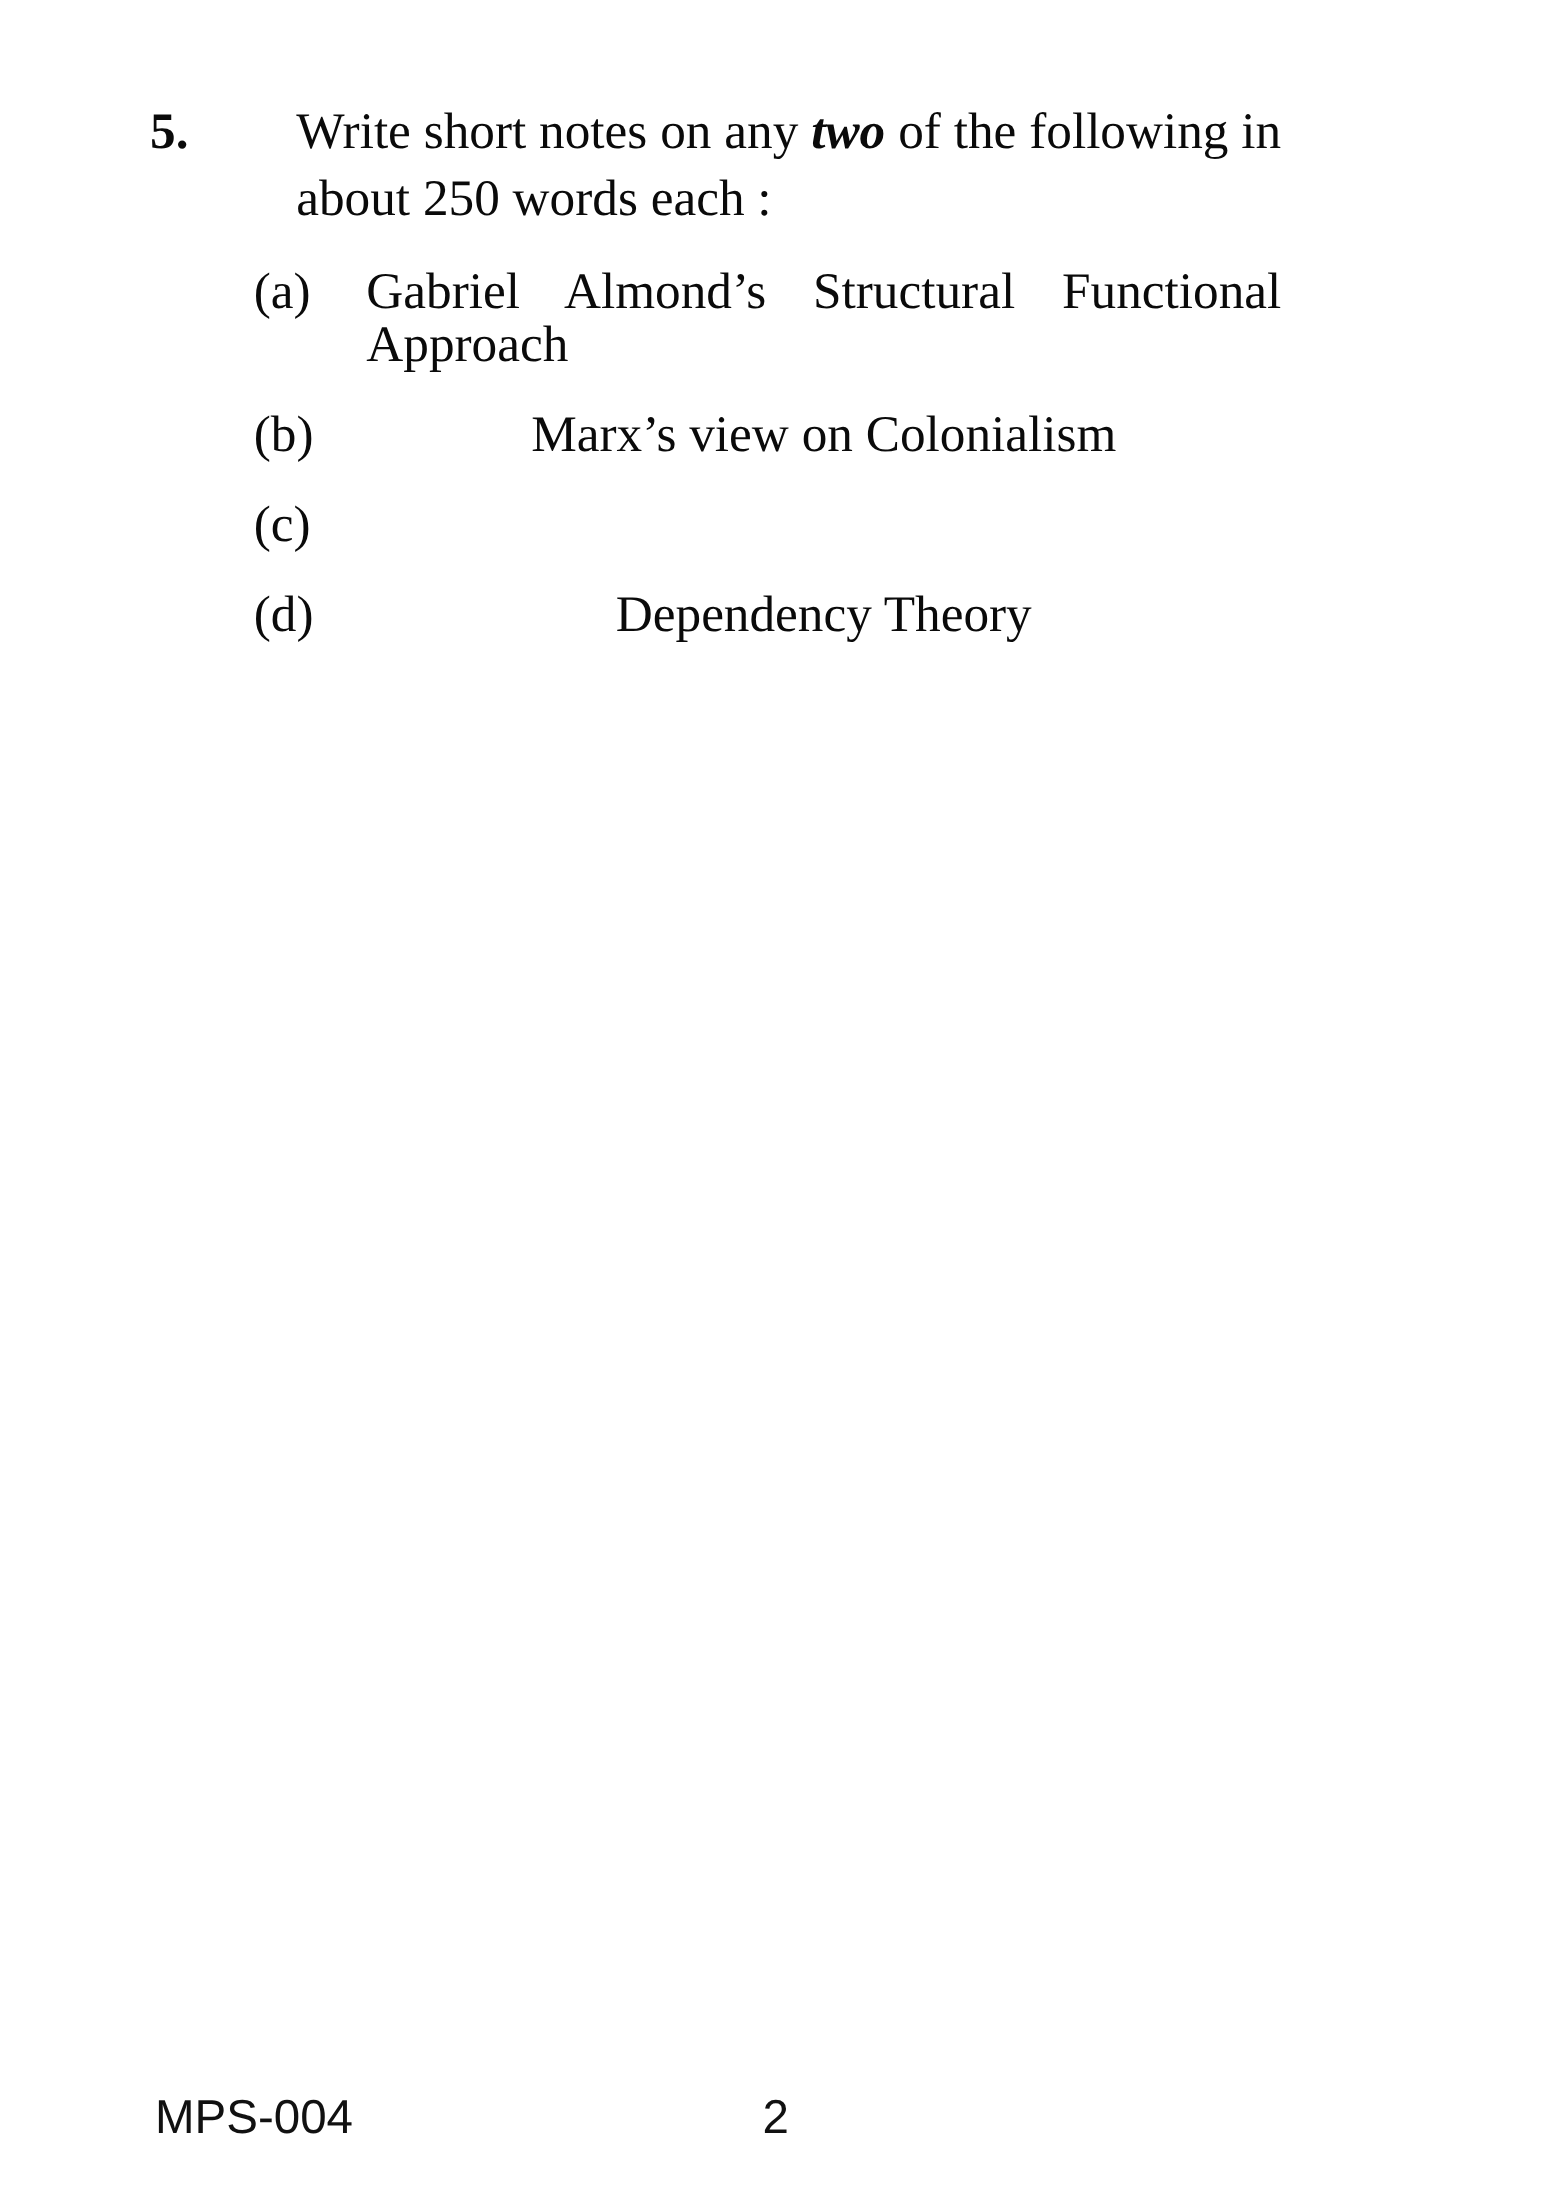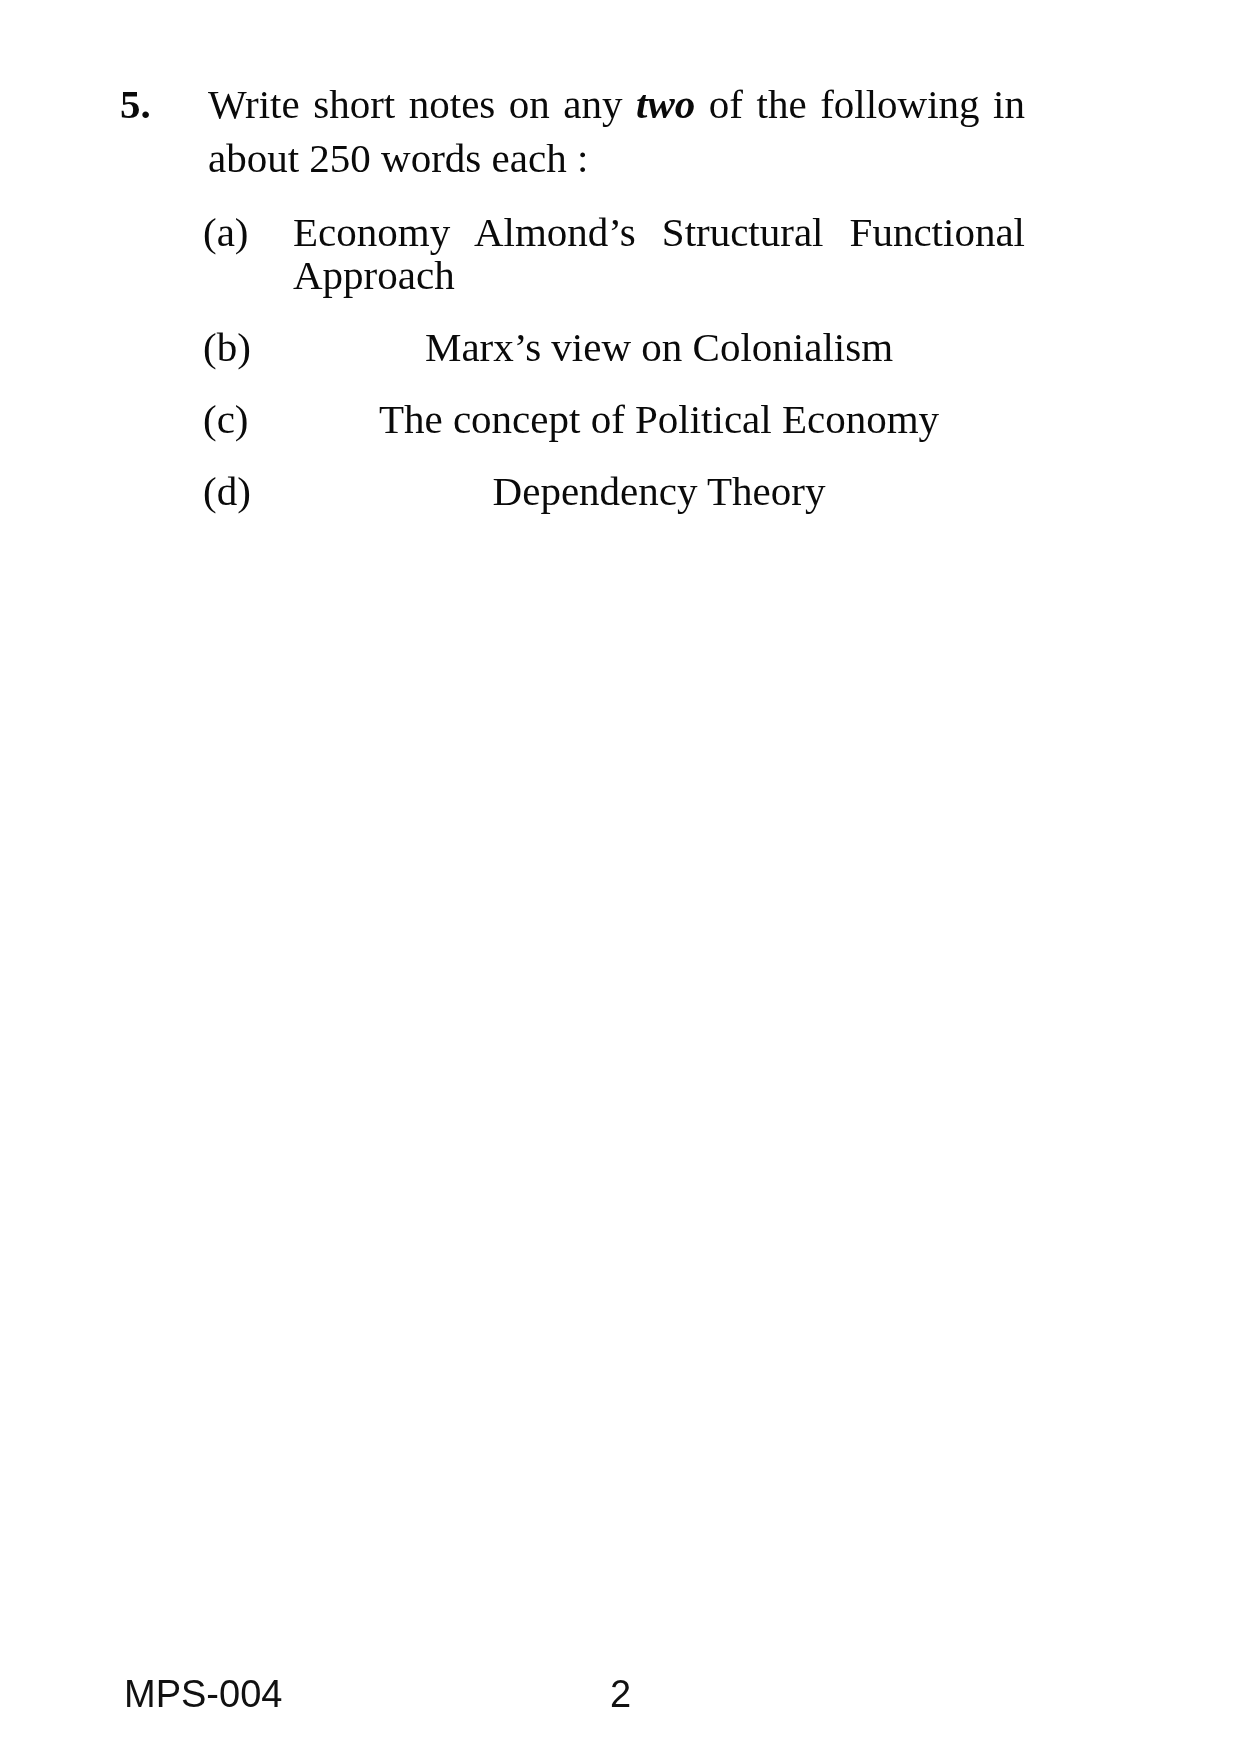--- a/index.html
+++ b/index.html
@@ -28,20 +28,21 @@
     flex: 0 0 88px;
     font-size: 41px;
     line-height: 54px;
     font-weight: bold;
   }
   .q-text {
     flex: 1;
     font-size: 41px;
     line-height: 54px;
     text-align: justify;
+    margin-left: 29px;
   }
   .q-text .emph {
     font-weight: bold;
     font-style: italic;
   }
   .items {
     margin-top: 26px;
     margin-left: 83px;
   }
   .item {
@@ -98,31 +99,30 @@
       <div class="q-number">5.</div>
       <div class="q-text">
         <span>Write short notes on any </span><span class="emph">two</span><span> of the following in about 250 words each :</span>
       </div>
     </div>
 
     <div class="items">
 
       <div class="item">
         <div class="item-label">(a)</div>
-        <div class="item-text">Economy Almond’s Structural Functional Approach</div>
+        <div class="item-text">Gabriel Almond’s Structural Functional Approach</div>
       </div>
 
       <div class="item">
         <div class="item-label">(b)</div>
         <div class="item-text last-left">Marx’s view on Colonialism</div>
       </div>
 
       <div class="item">
         <div class="item-label">(c)</div>
-        <div class="item-text last-left">The concept of Political Economy</div>
       </div>
 
       <div class="item">
         <div class="item-label">(d)</div>
         <div class="item-text last-left">Dependency Theory</div>
       </div>
 
     </div>
   </div>
 

